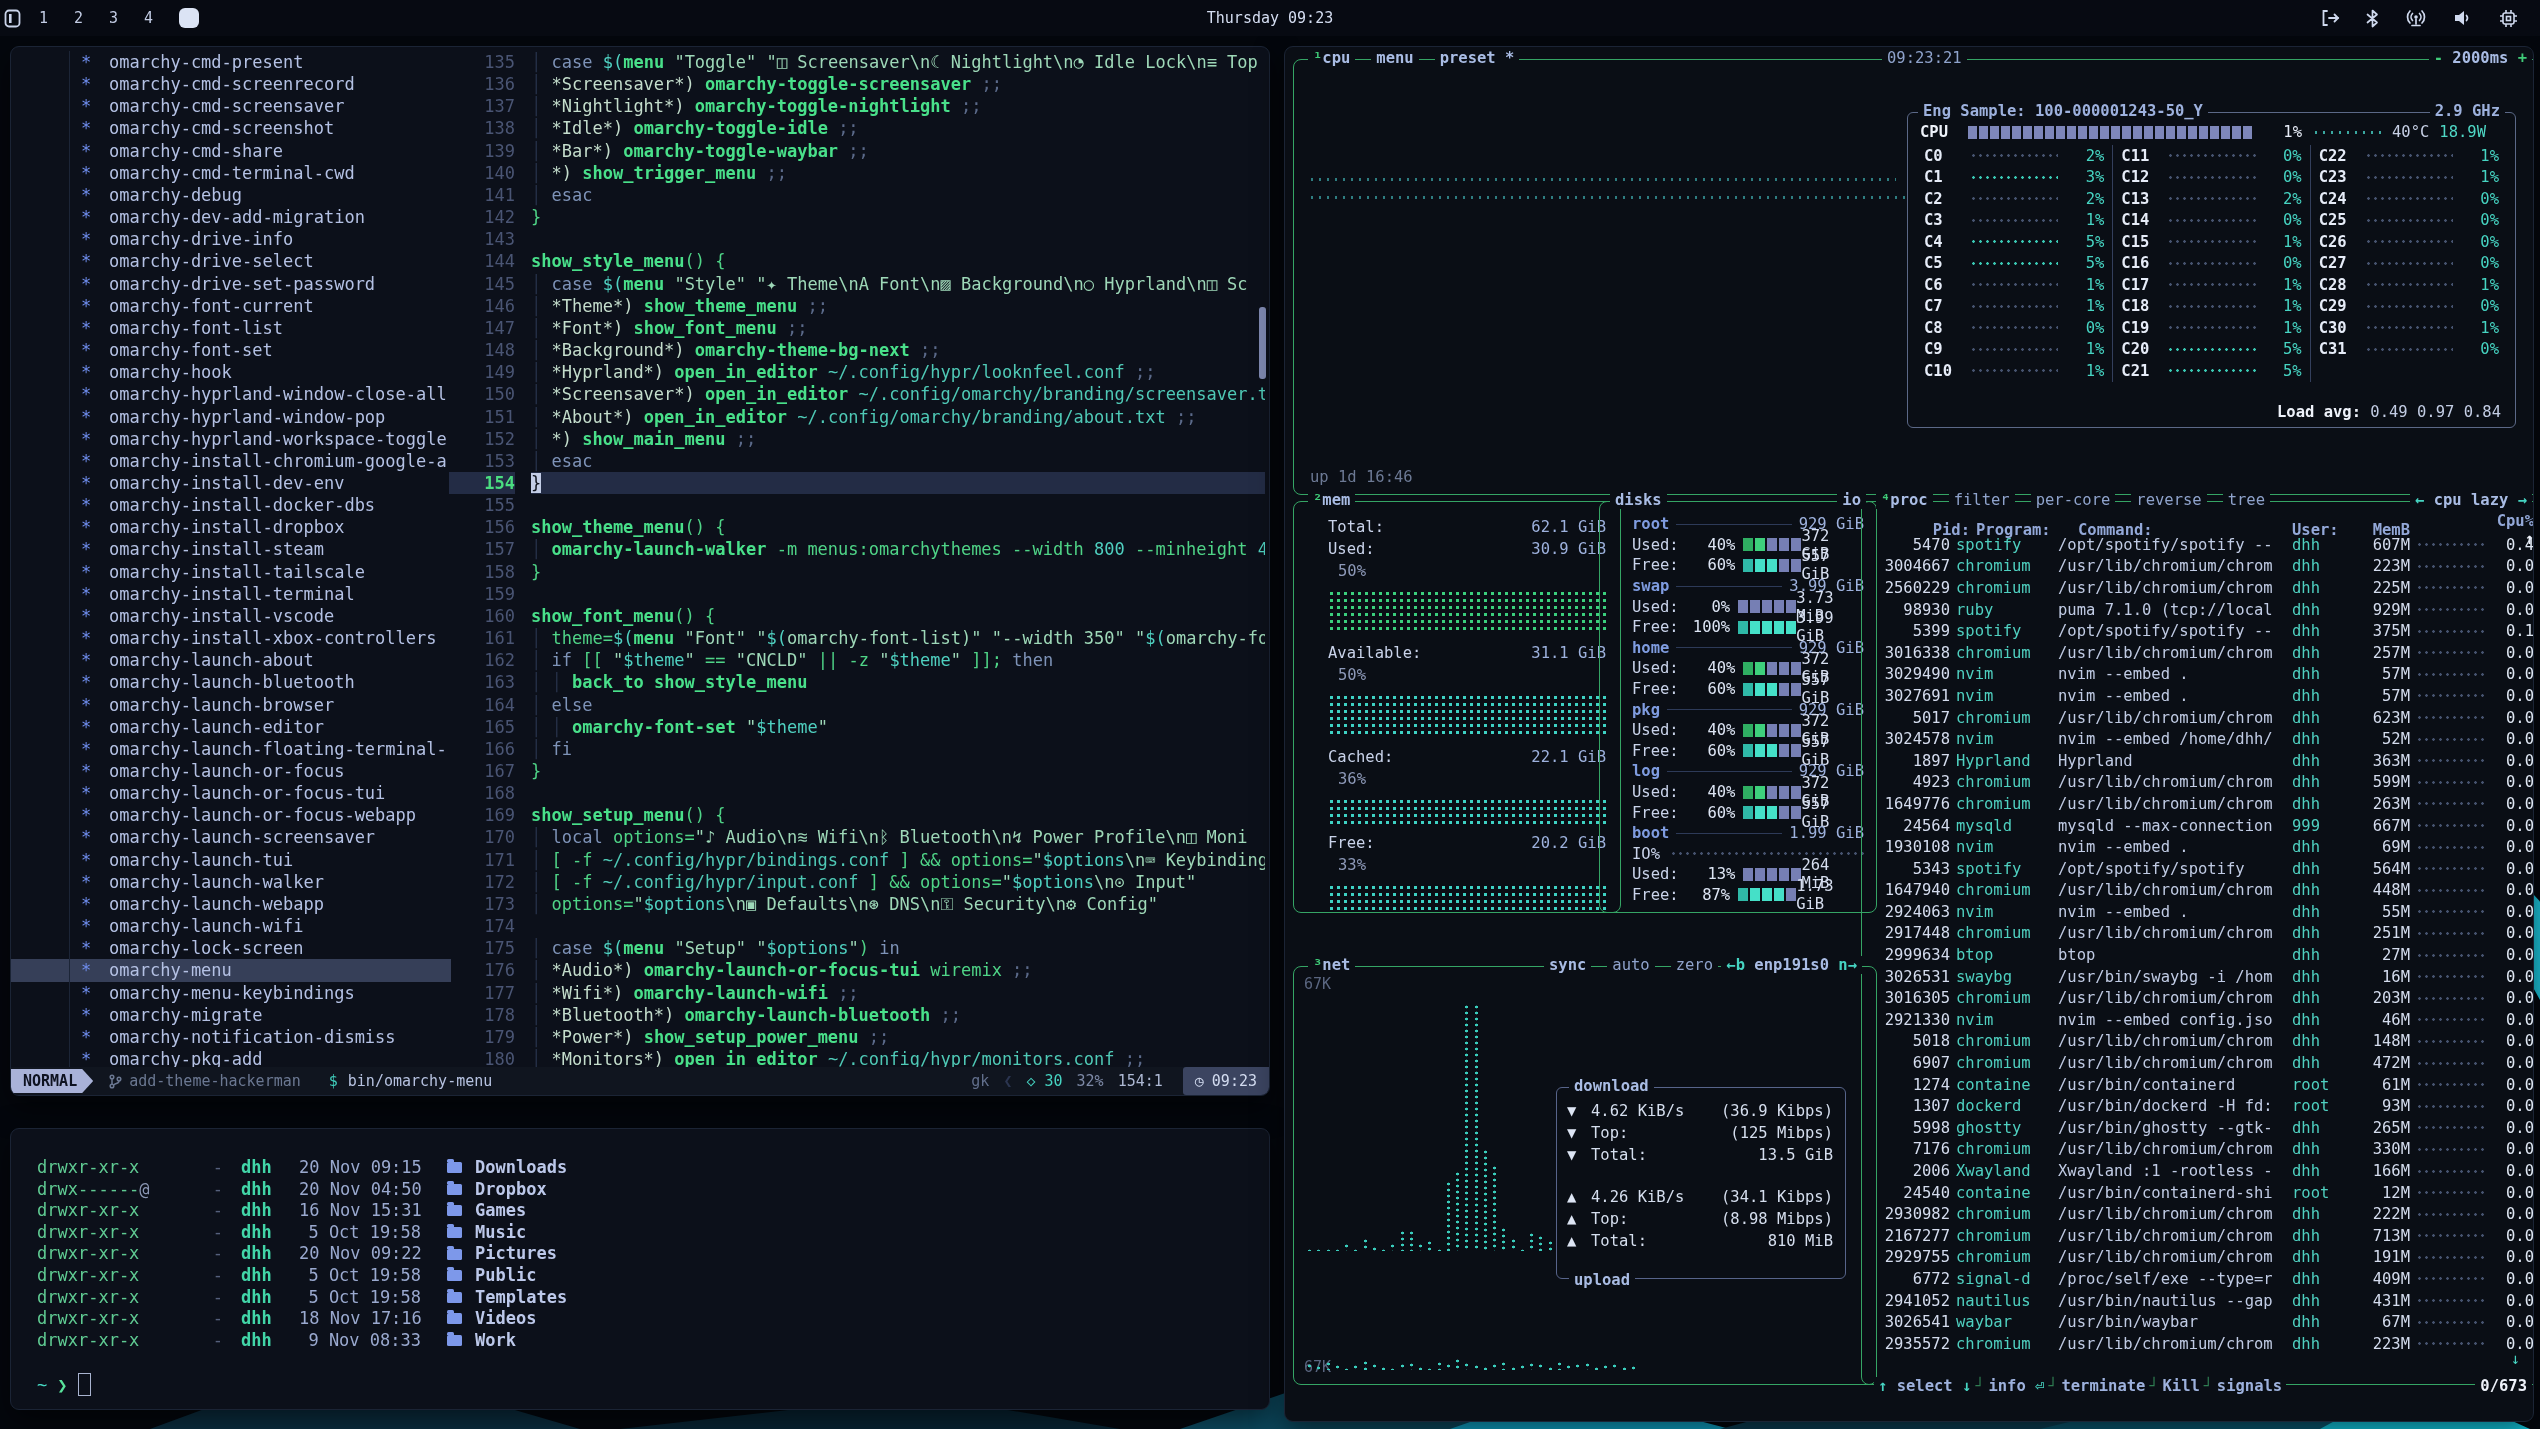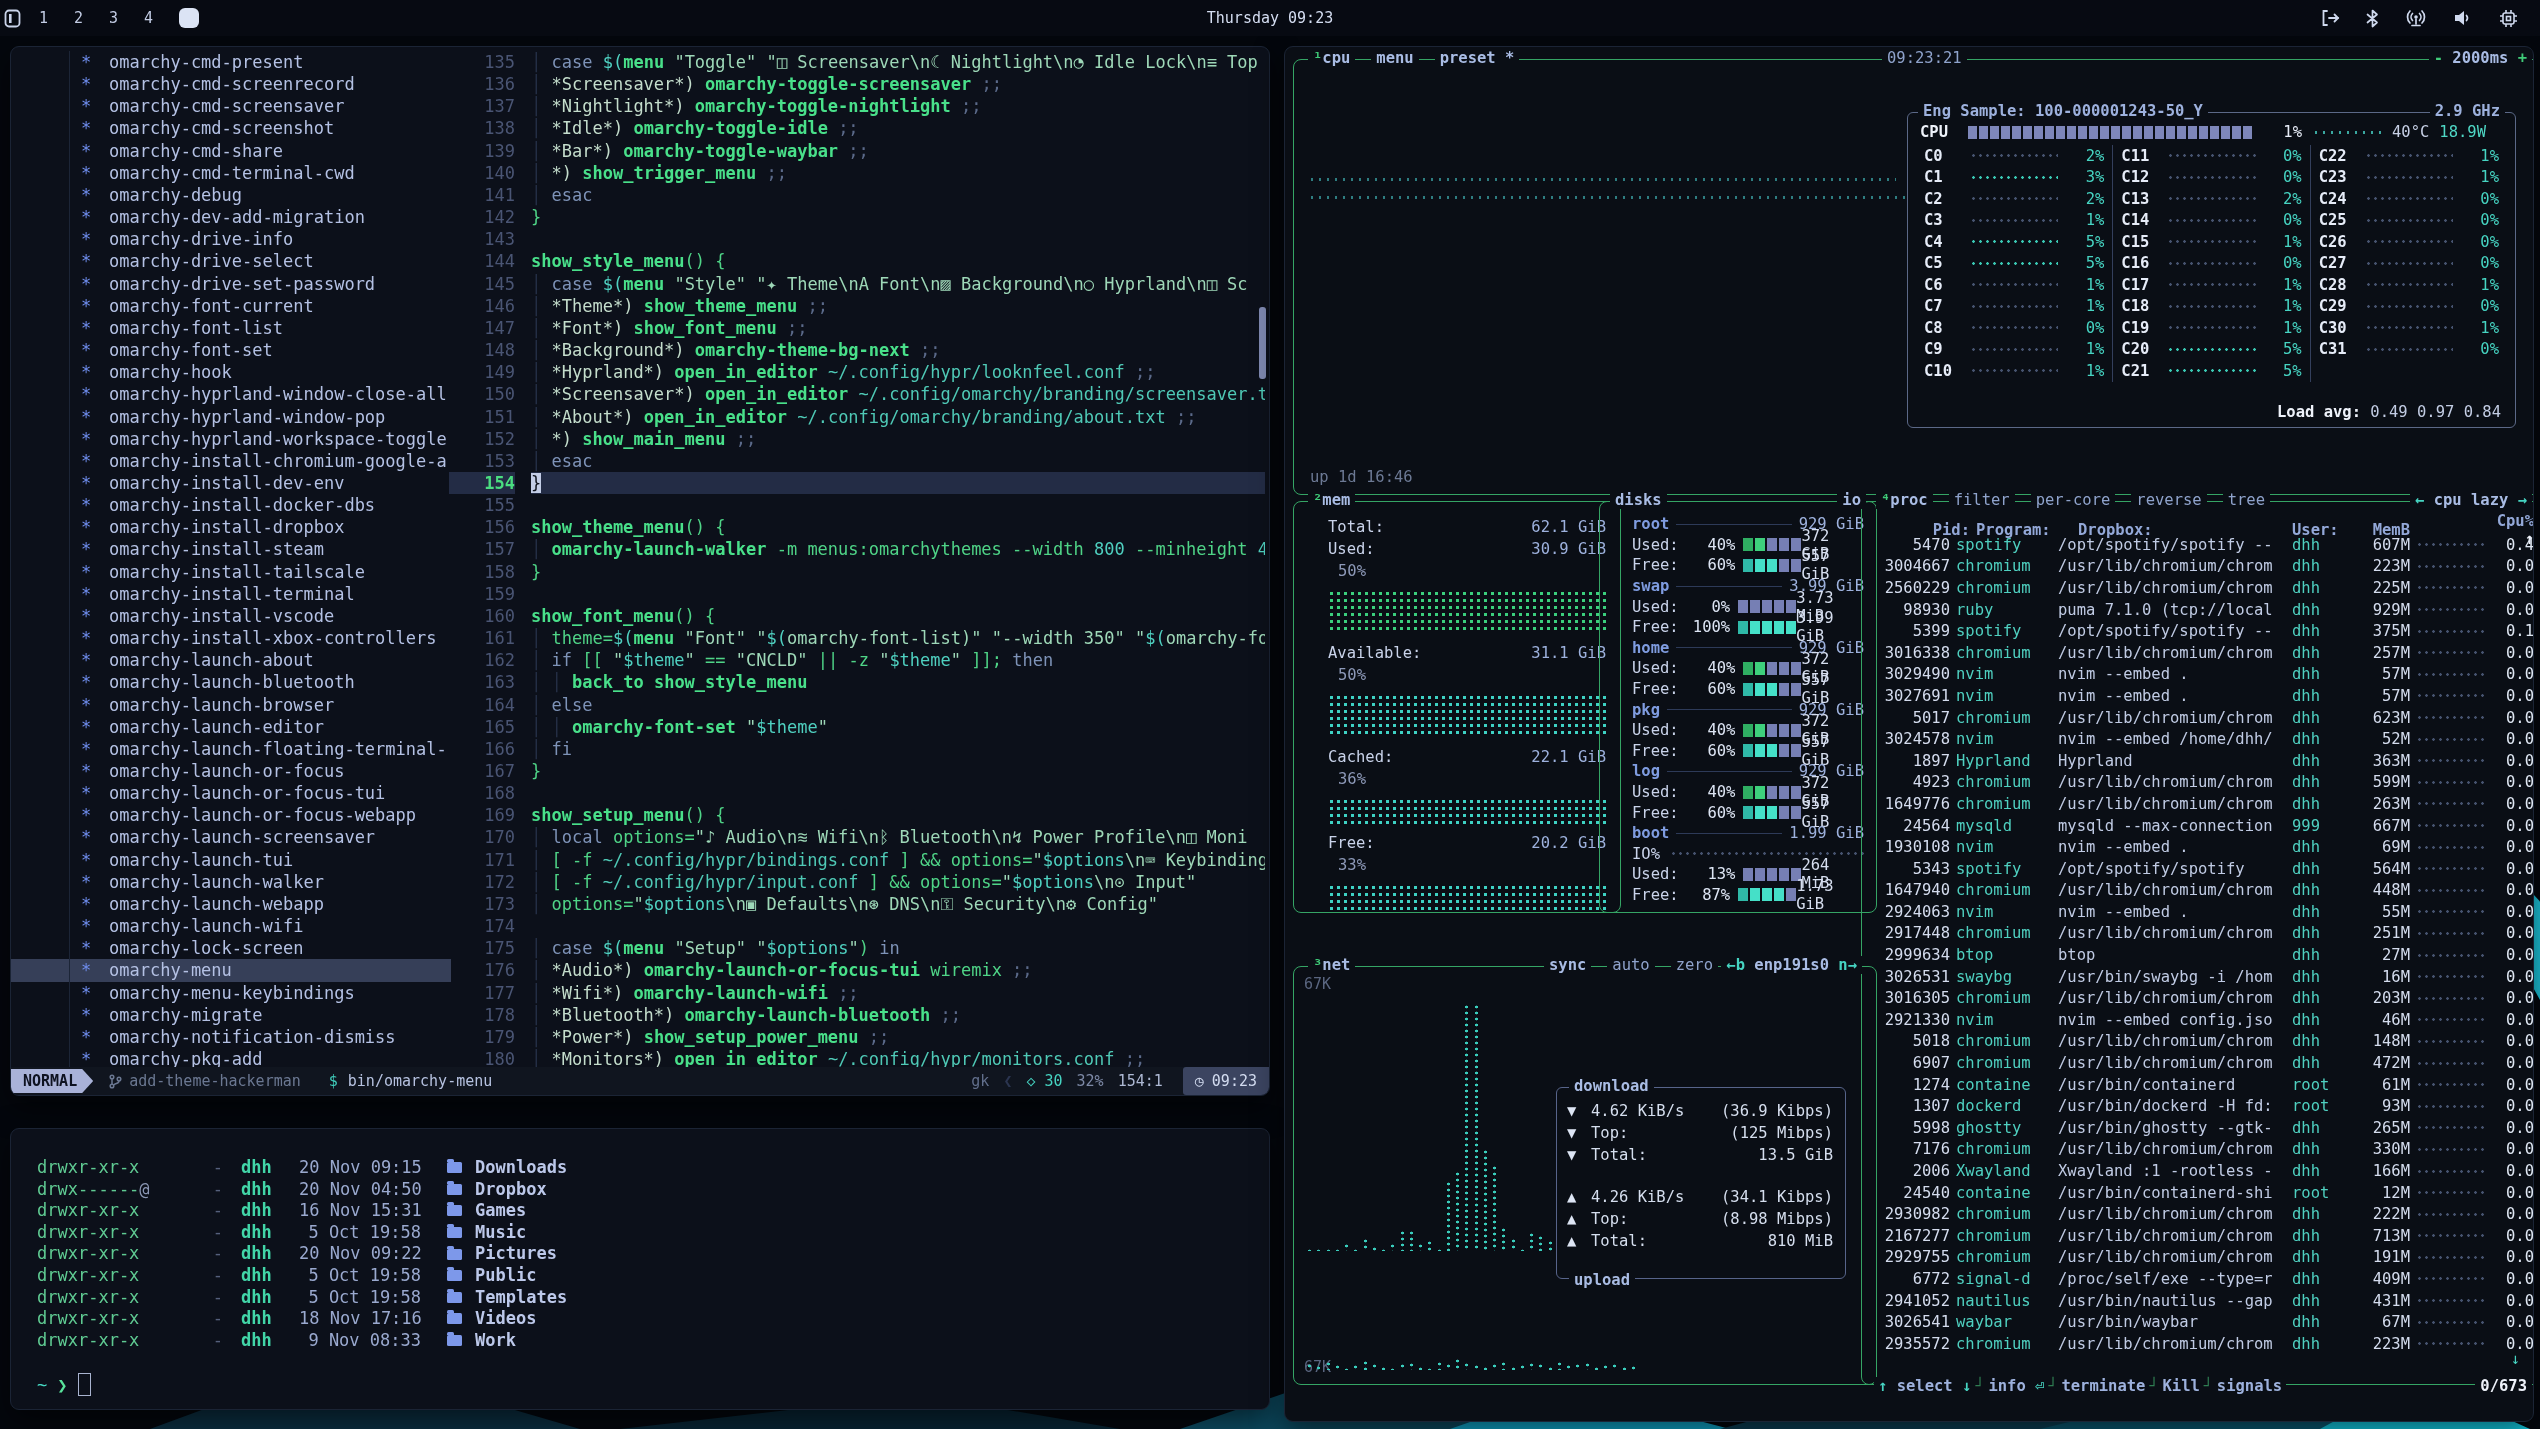--- a/index.html
+++ b/index.html
@@ -988,21 +988,21 @@
         <span class="chip dim">per-core</span>
         <span class="chip dim">reverse</span>
         <span class="chip dim">tree</span>
       </div>
       <div class="chips right">
           <span class="chip"><span class="acc">←</span> <span>cpu lazy</span> <span class="acc">→</span></span>
         </div>
       <div class="prochead">
         <span class="r">Pid:</span>
         <span>Program:</span>
-        <span>Dropbox:</span>
+        <span>Command:</span>
         <span>User:</span>
         <span class="r">MemB</span>
         <span></span>
         <span class="cpuh"><span>Cpu%</span> <span class="sort">↑</span></span>
       </div>
       <div class="procrows" id="procrows">
           <div class="procrow">
             <span class="pid">5470</span>
             <span class="prog">spotify</span>
             <span class="cmdl">/opt/spotify/spotify --</span>

